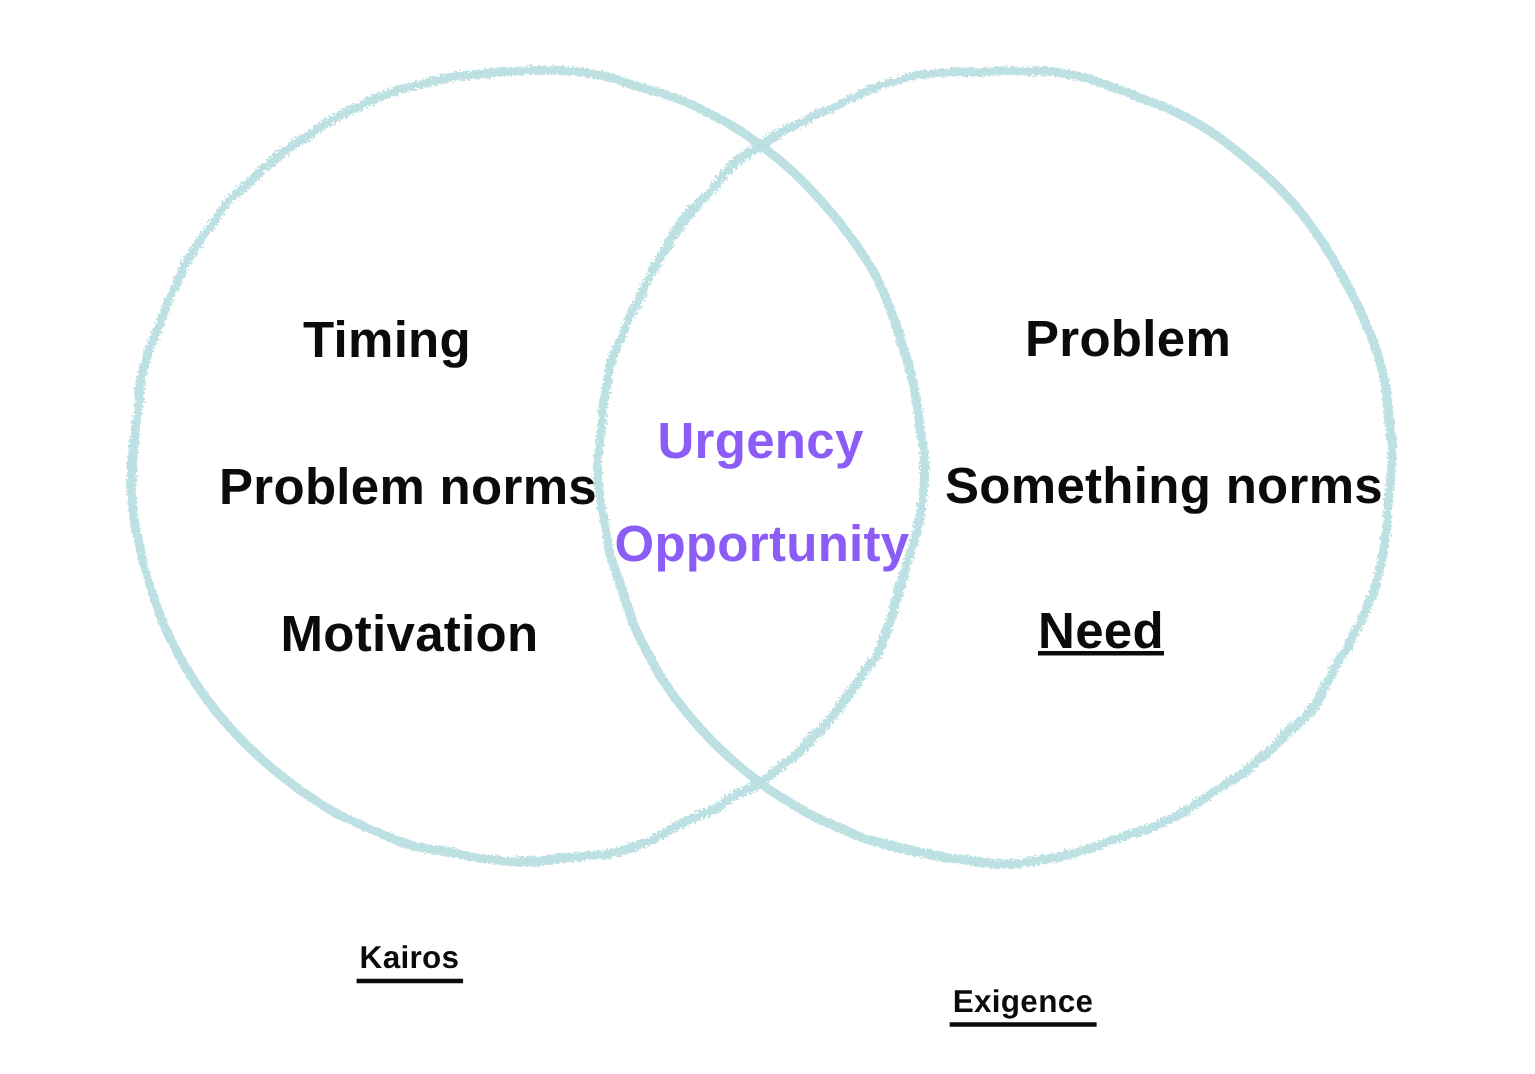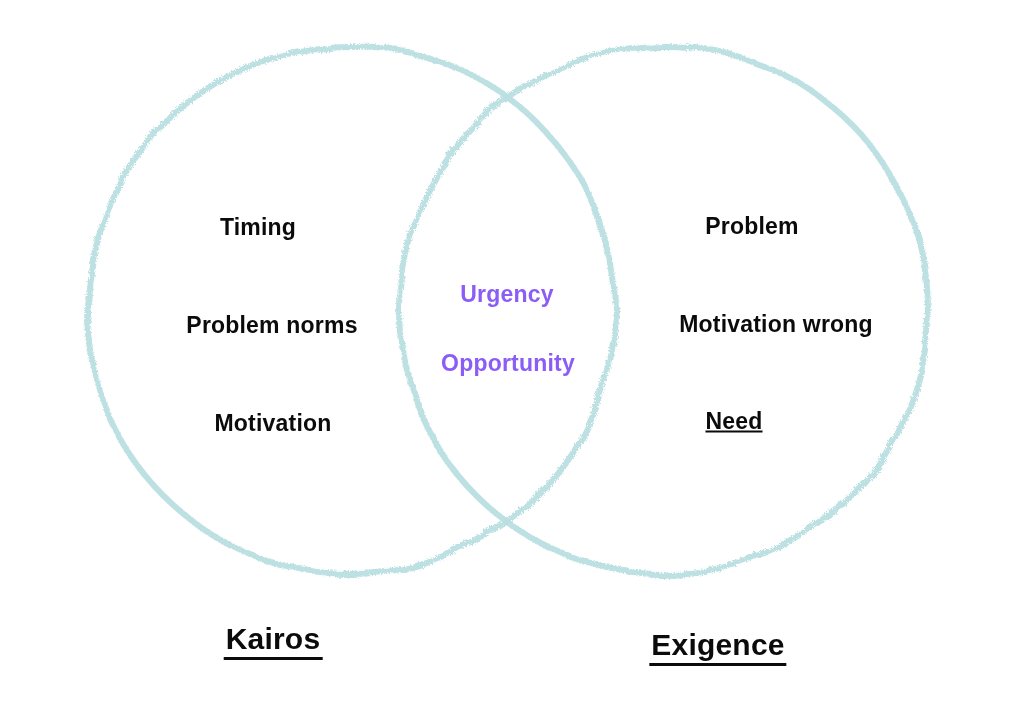--- a/index.html
+++ b/index.html
@@ -19,31 +19,31 @@
     position: absolute;
     left: 0;
     top: 0;
     width: 1023px;
     height: 716px;
   }
   .label {
     position: absolute;
     transform: translate(-50%, -50%);
     font-weight: bold;
-    font-size: 23px;
+    font-size: 34px;
     letter-spacing: 0.2px;
     color: #0b0b0b;
     white-space: nowrap;
     line-height: 1;
   }
   .overlap-label {
     color: #8b5cf6;
   }
   .circle-title {
-    font-size: 30px;
+    font-size: 21px;
     border-bottom: 3px solid #0b0b0b;
     padding: 0 2px 3px 2px;
   }
 </style>
 </head>
 <body>
 
 <div class="canvas">
 
   <svg class="venn-svg" viewBox="0 0 1023 716" aria-hidden="true">
@@ -62,19 +62,19 @@
   </svg>
 
   <div class="label" style="left:258px; top:227px;">Timing</div>
   <div class="label" style="left:272px; top:325px;">Problem norms</div>
   <div class="label" style="left:273px; top:423px;">Motivation</div>
 
   <div class="label overlap-label" style="left:507px; top:294px;">Urgency</div>
   <div class="label overlap-label" style="left:508px; top:363px;">Opportunity</div>
 
   <div class="label" style="left:752px; top:226px;">Problem</div>
-  <div class="label" style="left:776px; top:324px;">Motivation wrong</div>
+  <div class="label" style="left:776px; top:324px;">Something norms</div>
   <div class="label" style="left:734px; top:421px;text-decoration:underline;">Need</div>
 
   <div class="label circle-title" style="left:273px; top:642px;">Kairos</div>
-  <div class="label circle-title" style="left:682px; top:648px;margin-left:36px;">Exigence</div>
+  <div class="label circle-title" style="left:682px; top:671px;">Exigence</div>
 
 </div>
 
 </body></html>

